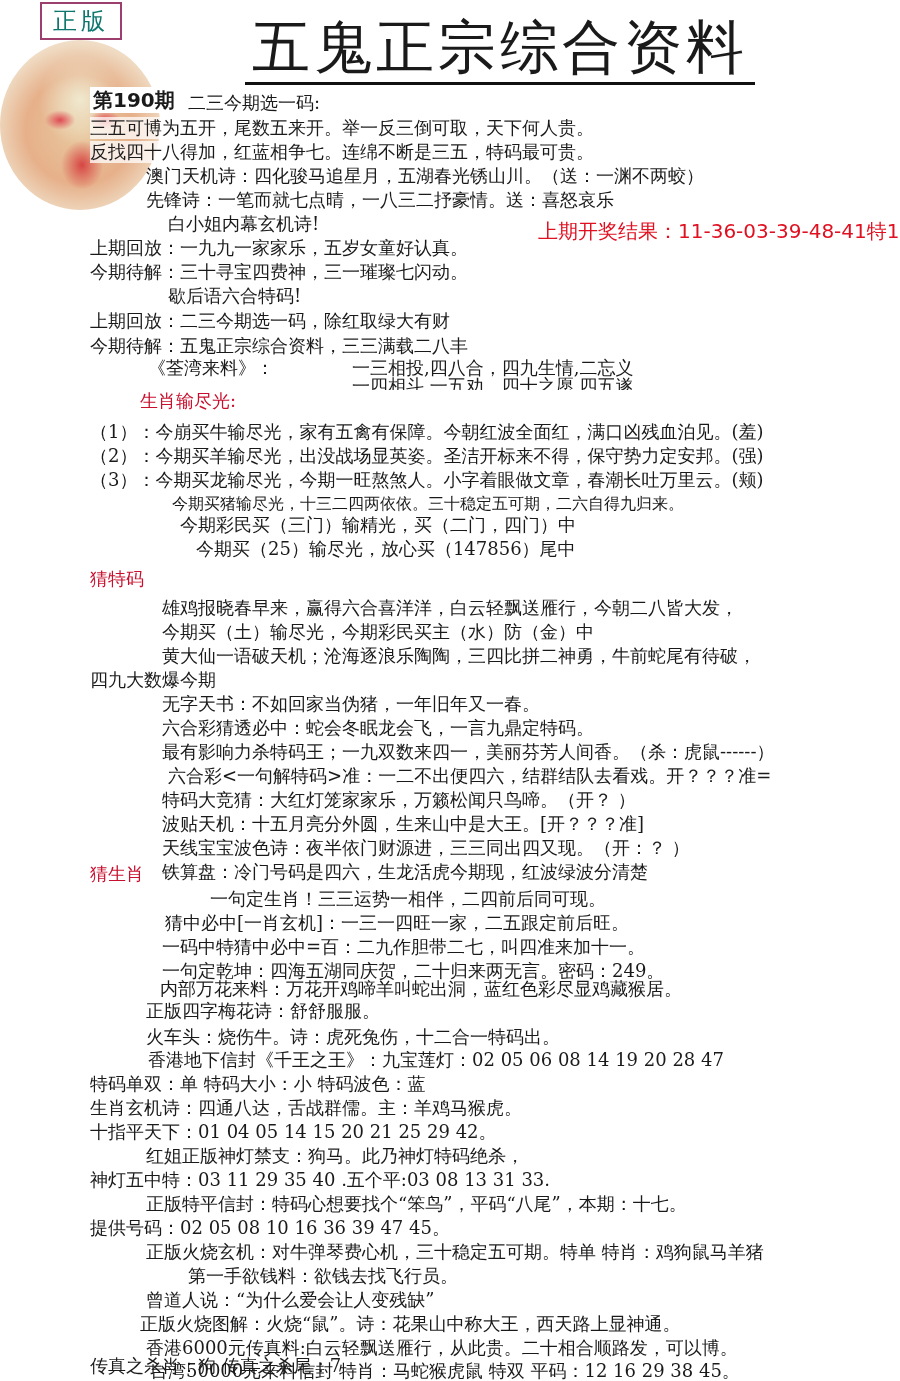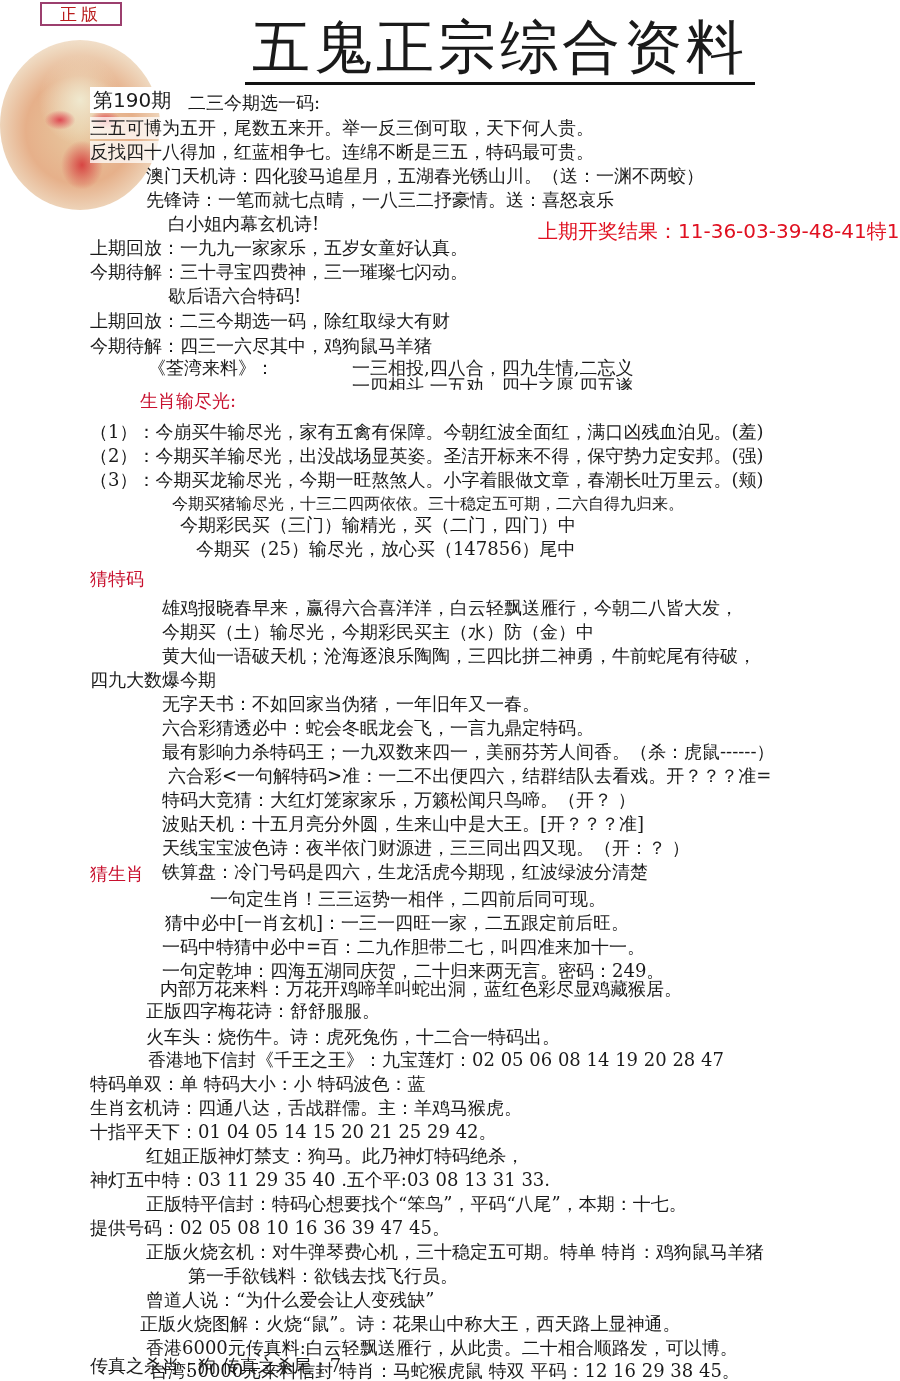--- a/index.html
+++ b/index.html
@@ -3,24 +3,24 @@
   <meta charset="utf-8">
   <style>
     html, body { margin: 0; padding: 0; }
     body {
       width: 900px; height: 1381px; overflow: hidden;
       background: #ffffff; position: relative;
       font-family: "DejaVu Serif", "Liberation Serif", serif;
       color: #1a1a1a;
     }
     .badge {
-      position: absolute; left: 40px; top: 2px; width: 82px; height: 24px;
+      position: absolute; left: 40px; top: 2px; width: 82px; height: 38px;
       border: 2px solid #9c3f6e; box-sizing: border-box;
       display: flex; align-items: center; justify-content: center;
-      font-size: 17px; color: #b91c1c; letter-spacing: 4px; background: #fff;
+      font-size: 24px; color: #0f766e; letter-spacing: 4px; background: #fff;
       z-index: 3;
     }
     .avatar {
       position: absolute; left: 0; top: 40px; width: 160px; height: 170px;
       border-radius: 50%;
       background:
         radial-gradient(ellipse 22px 14px at 60px 80px, rgba(220,40,60,0.8), transparent 70%),
         radial-gradient(ellipse 22px 14px at 105px 80px, rgba(220,40,60,0.8), transparent 70%),
         radial-gradient(ellipse 30px 35px at 82px 125px, rgba(210,30,40,0.75), transparent 70%),
         radial-gradient(ellipse 55px 60px at 80px 60px, rgba(240,235,210,0.95), transparent 75%),
@@ -31,21 +31,21 @@
       position: absolute; left: 245px; top: 14px; width: 510px;
       font-size: 58px; letter-spacing: 4px; line-height: 66px;
       font-weight: normal; text-align: center;
       border-bottom: 3px solid #111; padding-bottom: 2px;
       z-index: 2;
     }
     .issue {
       position: absolute; left: 90px; top: 87px; z-index: 3;
       background: #fff; padding: 0 3px;
       font-family: "DejaVu Sans", "Liberation Sans", sans-serif;
-      font-weight: normal; font-size: 20px; line-height: 26px;
+      font-weight: bold; font-size: 20px; line-height: 26px;
     }
     .content { position: absolute; left: 0; top: 0; width: 900px; z-index: 2; }
     .ln {
       position: absolute; white-space: nowrap;
       font-size: 18px; line-height: 22px;
     }
     .wbg { background: rgba(255,255,255,0.75); }
     .red-head { color: #c8102e; font-size: 18px; }
     .result {
       position: absolute; left: 538px; top: 220px;
@@ -68,21 +68,21 @@
   <div class="ln" style="left:188px;top:92px">二三今期选一码:</div>
   <div class="ln wbg" style="left:90px;top:117px">三五可博为五开，尾数五来开。举一反三倒可取，天下何人贵。</div>
   <div class="ln wbg" style="left:90px;top:141px">反找四十八得加，红蓝相争七。连绵不断是三五，特码最可贵。</div>
   <div class="ln" style="left:146px;top:165px">澳门天机诗：四化骏马追星月，五湖春光锈山川。（送：一渊不两蛟）</div>
   <div class="ln" style="left:146px;top:189px">先锋诗：一笔而就七点晴，一八三二抒豪情。送：喜怒哀乐</div>
   <div class="ln" style="left:168px;top:213px">白小姐内幕玄机诗!</div>
   <div class="ln" style="left:90px;top:237px">上期回放：一九九一家家乐，五岁女童好认真。</div>
   <div class="ln" style="left:90px;top:261px">今期待解：三十寻宝四费神，三一璀璨七闪动。</div>
   <div class="ln" style="left:168px;top:285px">歇后语六合特码!</div>
   <div class="ln" style="left:90px;top:310px">上期回放：二三今期选一码，除红取绿大有财</div>
-  <div class="ln" style="left:90px;top:335px">今期待解：四三一六尽其中，鸡狗鼠马羊猪</div>
+  <div class="ln" style="left:90px;top:335px">今期待解：五鬼正宗综合资料，三三满载二八丰</div>
   <div class="ln" style="left:148px;top:357px">《荃湾来料》：</div>
   <div class="ln" style="left:352px;top:357px">一三相投,四八合，四九生情,二忘义</div>
   <div class="ln" style="left:352px;top:375px;height:15px;overflow:hidden">一四相斗,一五劝，四十之愿,四五遂</div>
 
   <div class="ln red-head" style="left:140px;top:390px">生肖输尽光:</div>
   <div class="ln" style="left:90px;top:421px">（1）：今崩买牛输尽光，家有五禽有保障。今朝红波全面红，满口凶残血泊见。(羞)</div>
   <div class="ln" style="left:90px;top:445px">（2）：今期买羊输尽光，出没战场显英姿。圣洁开标来不得，保守势力定安邦。(强)</div>
   <div class="ln" style="left:90px;top:469px">（3）：今期买龙输尽光，今期一旺熬煞人。小字着眼做文章，春潮长吐万里云。(颊)</div>
   <div class="ln" style="left:172px;top:493px;font-size:16px">今期买猪输尽光，十三二四两依依。三十稳定五可期，二六自得九归来。</div>
   <div class="ln" style="left:180px;top:514px">今期彩民买（三门）输精光，买（二门，四门）中</div>

